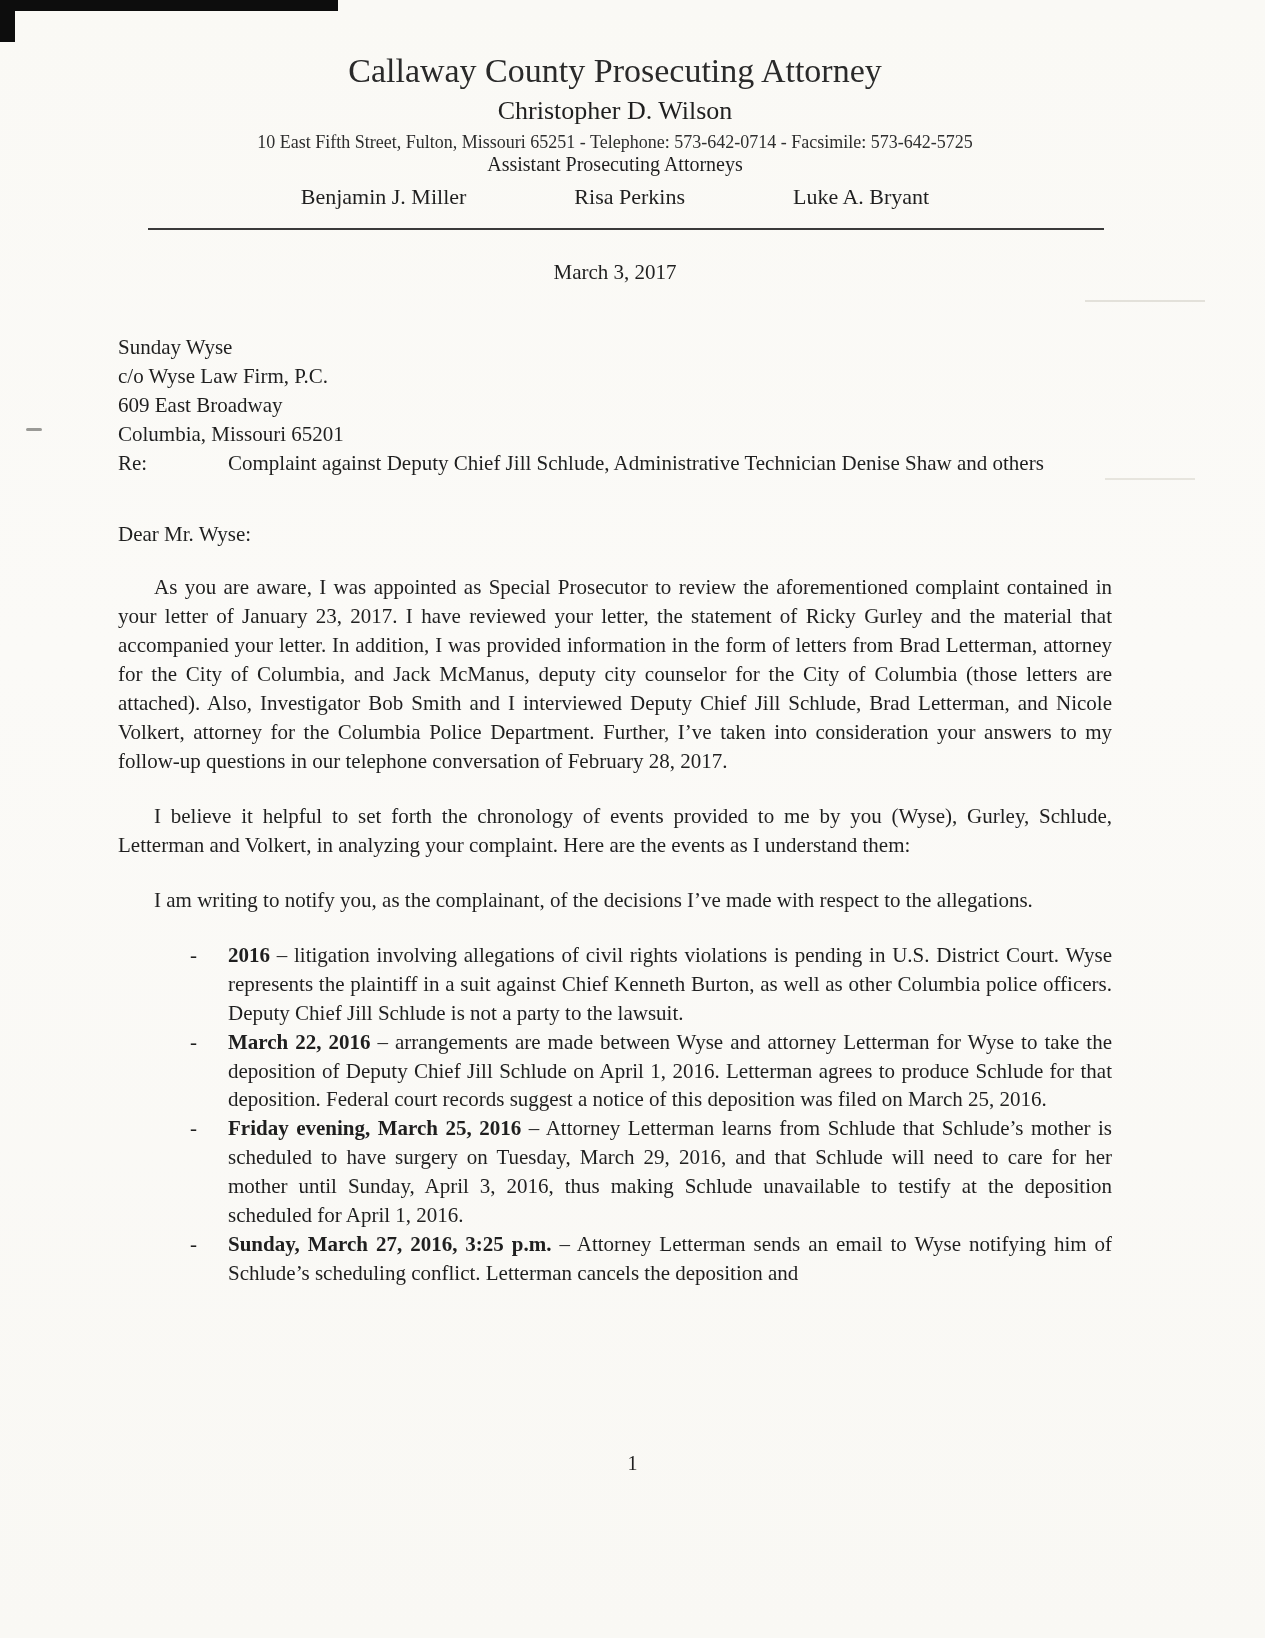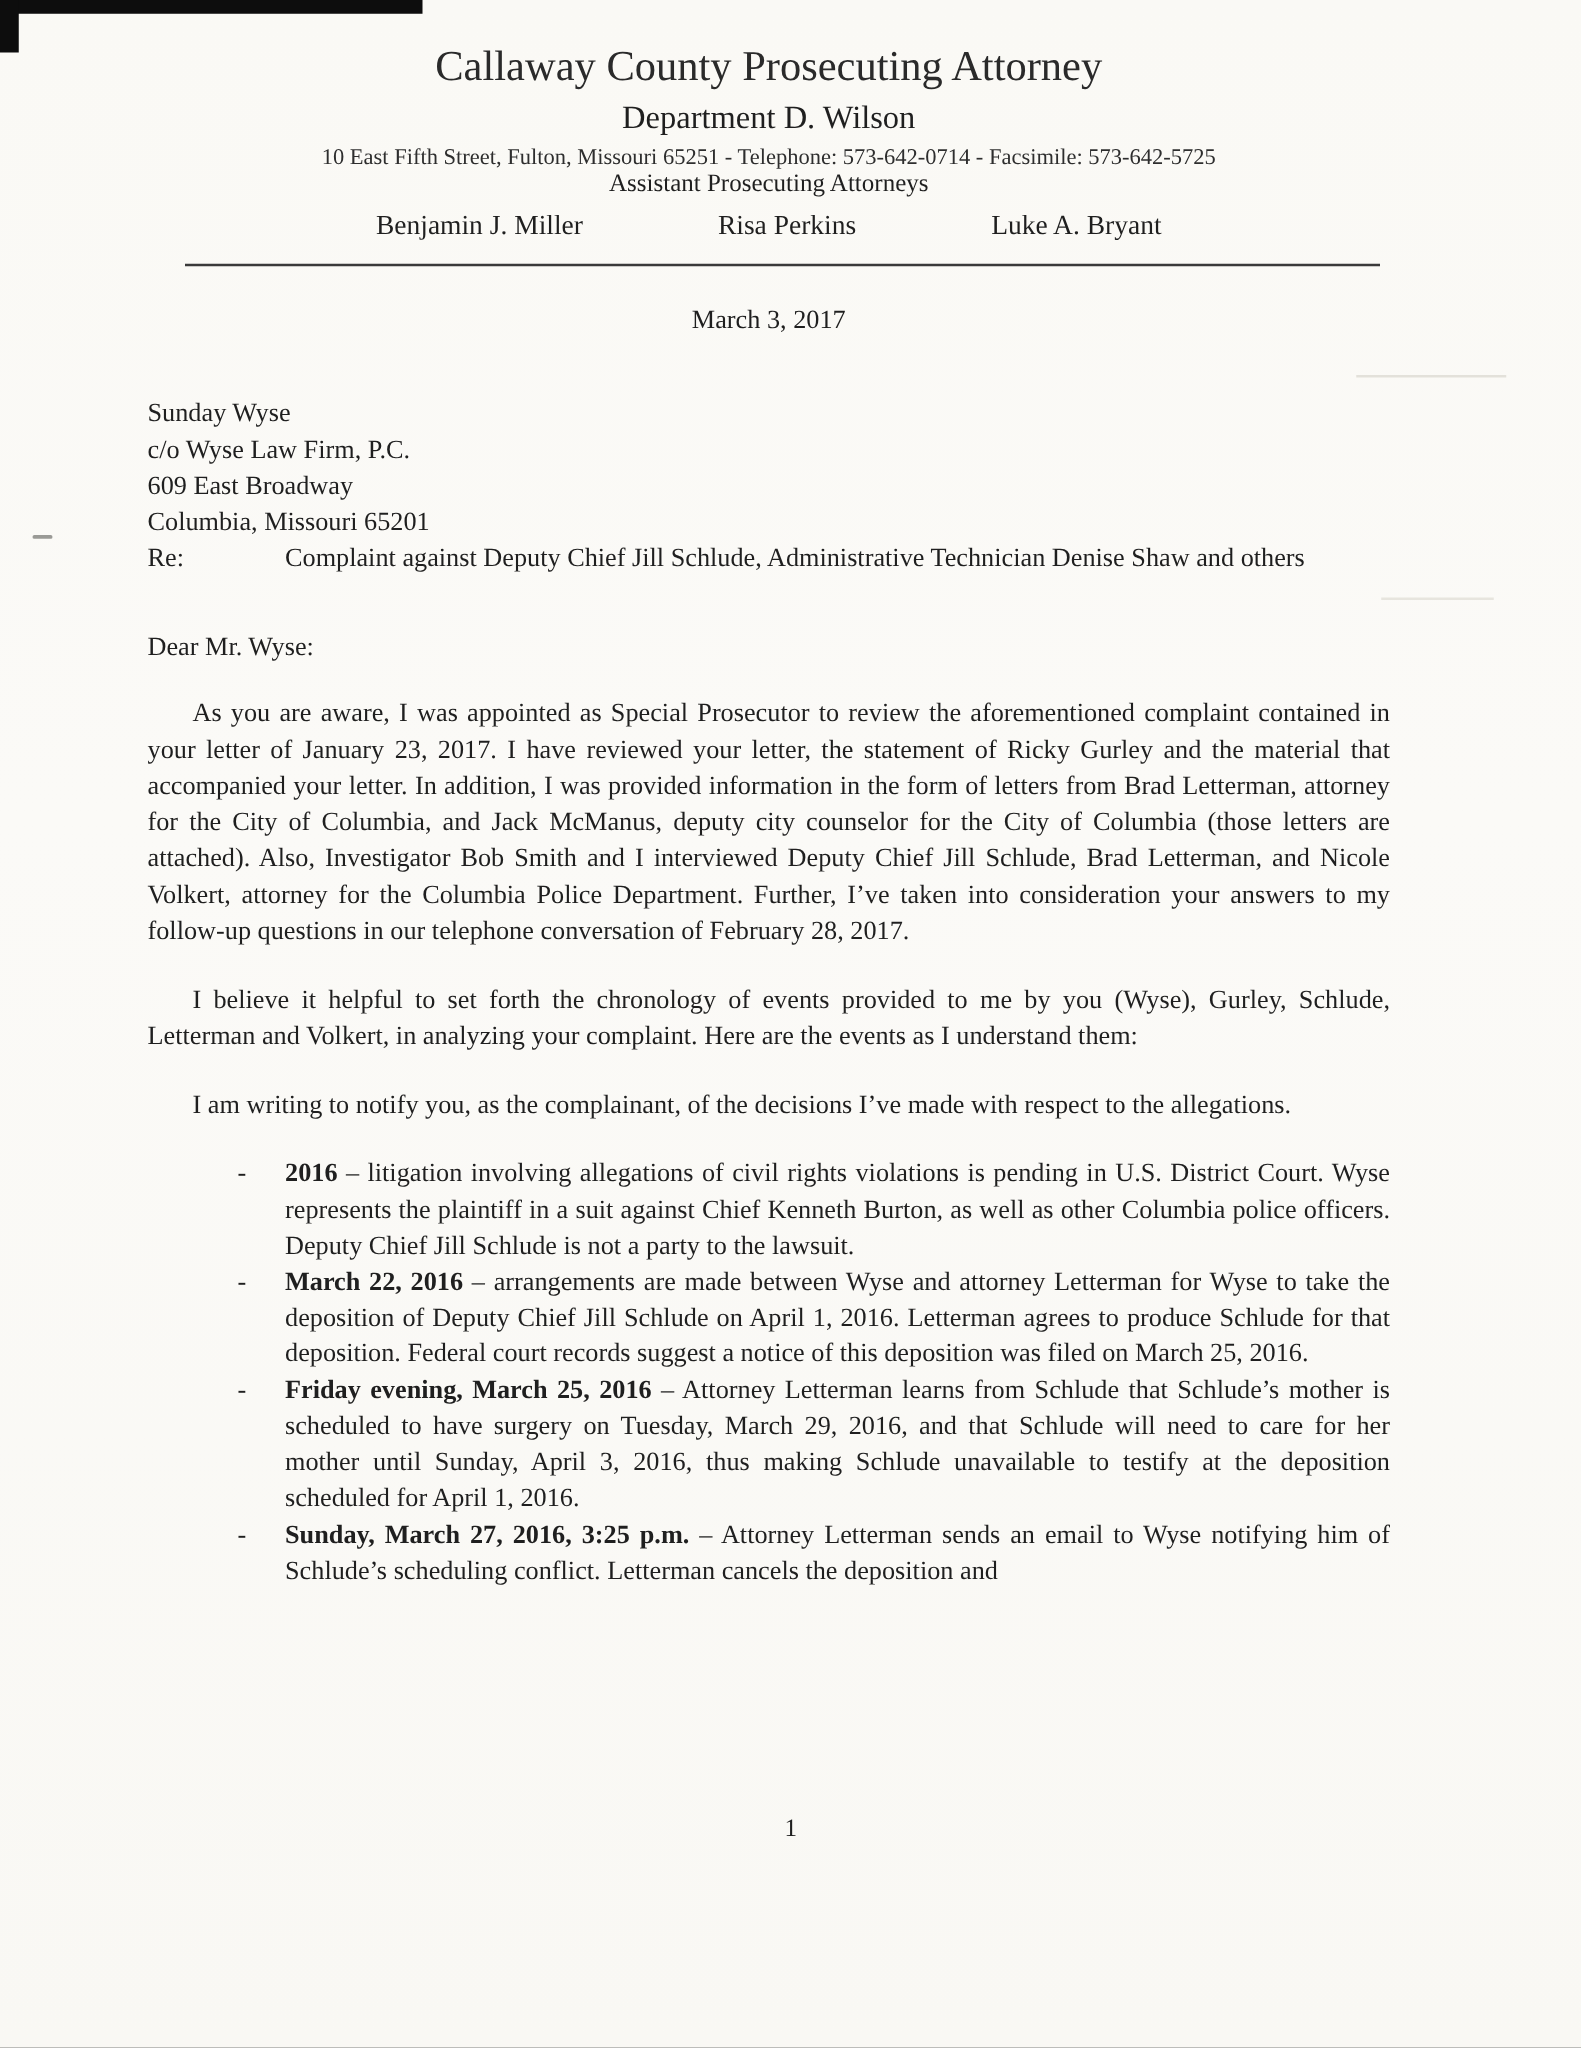--- a/index.html
+++ b/index.html
@@ -16,21 +16,21 @@
   }
   
   .artifact-top-bar { position: absolute; top: 0; left: 0; width: 338px; height: 11px; background: #0d0d0d; }
   .artifact-left-block { position: absolute; top: 0; left: 0; width: 15px; height: 42px; background: #0d0d0d; }
   .artifact-left-dash { position: absolute; top: 428px; left: 26px; width: 16px; height: 3px; background: #9a9a96; border-radius: 2px; }
   .artifact-smudge-1 { position: absolute; top: 300px; right: 60px; width: 120px; height: 2px; background: #e3e1da; }
   .artifact-smudge-2 { position: absolute; top: 478px; right: 70px; width: 90px; height: 2px; background: #e7e5de; }
 
   .content {
     position: relative;
-    padding: 34px 153px 0 118px;
+    padding: 51px 153px 0 118px;
   }
 
   
   .letterhead { text-align: center; }
   .lh-title { font-size: 34px; line-height: 1.15; color: #2a2a2a; }
   .lh-name { font-size: 26px; margin-top: 6px; }
   .lh-address { font-size: 18px; margin-top: 6px; color: #2e2e2e; }
   .lh-sub { font-size: 20px; margin-top: 0; }
   .lh-assistants { display: flex; justify-content: center; gap: 108px; font-size: 22px; margin-top: 8px; }
   .lh-rule { border: none; border-top: 2px solid #3a3a3a; margin: 18px 8px 0 30px; }
@@ -68,21 +68,21 @@
   <div class="artifact-top-bar"></div>
   <div class="artifact-left-block"></div>
   <div class="artifact-left-dash"></div>
   <div class="artifact-smudge-1"></div>
   <div class="artifact-smudge-2"></div>
 
   <div class="content">
 
     <header class="letterhead">
       <div class="lh-title">Callaway County Prosecuting Attorney</div>
-      <div class="lh-name">Department D. Wilson</div>
+      <div class="lh-name">Christopher D. Wilson</div>
       <div class="lh-address">10 East Fifth Street, Fulton, Missouri  65251 - Telephone: 573-642-0714 - Facsimile: 573-642-5725</div>
       <div class="lh-sub">Assistant Prosecuting Attorneys</div>
       <div class="lh-assistants">
         <span>Benjamin J. Miller</span>
         <span>Risa Perkins</span>
         <span>Luke A. Bryant</span>
       </div>
       <hr class="lh-rule">
     </header>
 

